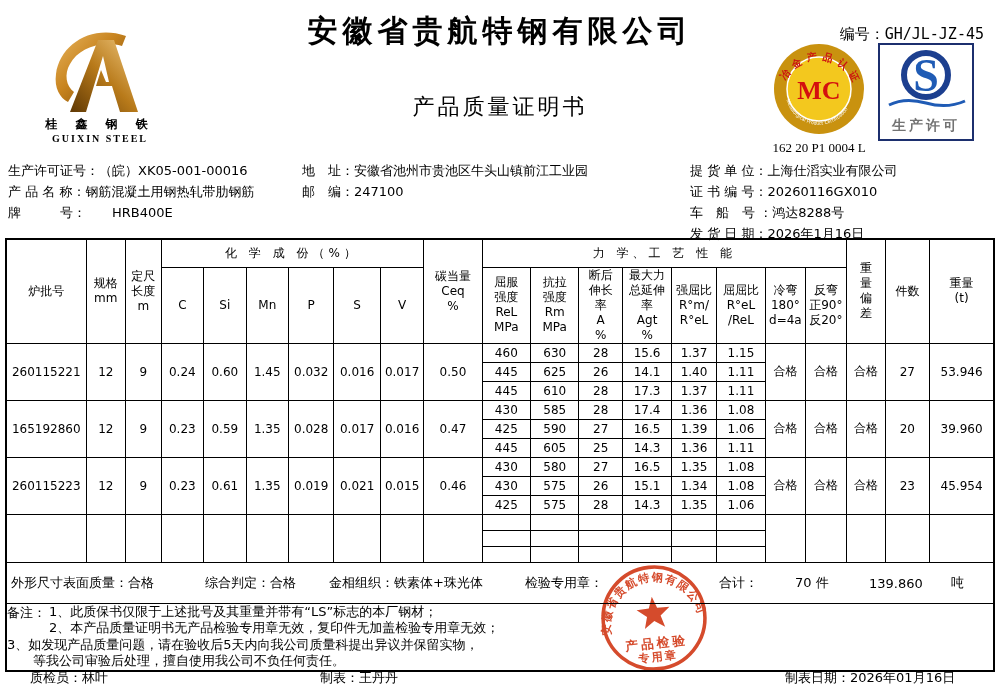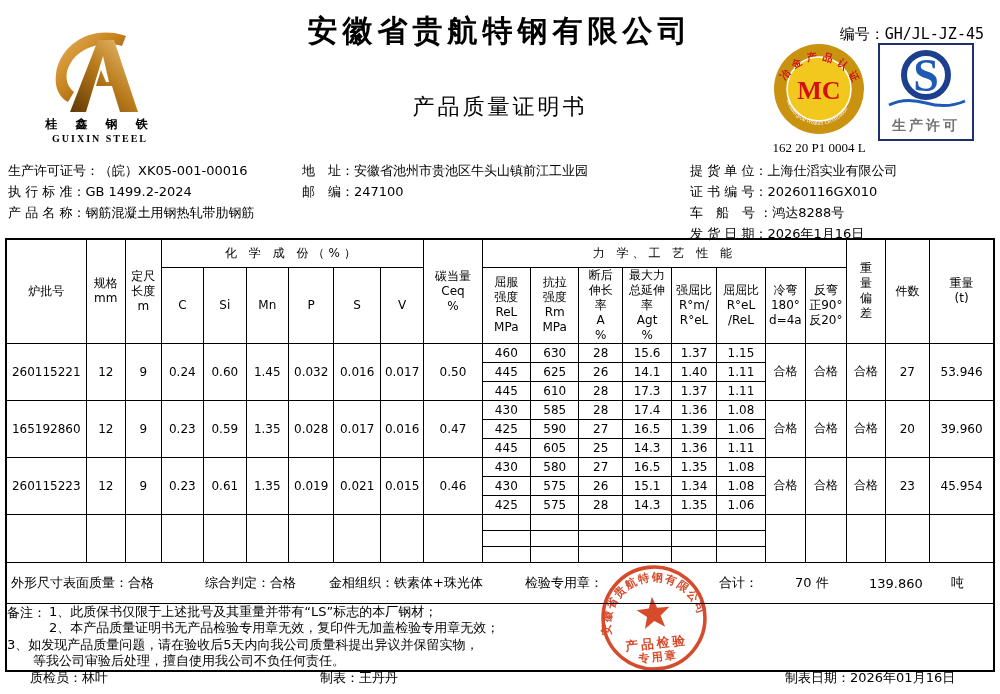--- a/index.html
+++ b/index.html
@@ -106,22 +106,22 @@
       <circle cx="45" cy="30" r="22" fill="none" stroke="#1c3f8f" stroke-width="6"></circle>
       <text x="45" y="46" text-anchor="middle" font-size="46" font-weight="bold" fill="#1f5bb5" font-family="Liberation Serif,serif">S</text>
       <path d="M 8,60 Q 24,52 45,58 T 84,56" stroke="#1f5bb5" stroke-width="3" fill="none"></path>
     </svg>
     <div class="qs-text">生产许可</div>
   </div>
 
   <div class="info">
     <div class="info-col left">
       <div class="info-line"><span>生产许可证号：</span><span>（皖）XK05-001-00016</span></div>
-      <div class="info-line"><span>执 行 标 准：</span><span>GB 1499.2-2024</span></div>
       <div class="info-line"><span>产 品 名 称：</span><span>钢筋混凝土用钢热轧带肋钢筋</span></div>
+      <div class="info-line"><span>牌　　　号：</span><span>　　HRB400E</span></div>
     </div>
     <div class="info-col mid">
       <div class="info-line"><span>地　址：</span><span>安徽省池州市贵池区牛头山镇前江工业园</span></div>
       <div class="info-line"><span>邮　编：</span><span>247100</span></div>
     </div>
     <div class="info-col right">
       <div class="info-line"><span>提 货 单 位：</span><span>上海仕滔实业有限公司</span></div>
       <div class="info-line"><span>证 书 编 号：</span><span>20260116GX010</span></div>
       <div class="info-line"><span>车　船　号 ：</span><span>鸿达8288号</span></div>
       <div class="info-line"><span>发 货 日 期：</span><span>2026年1月16日</span></div>

